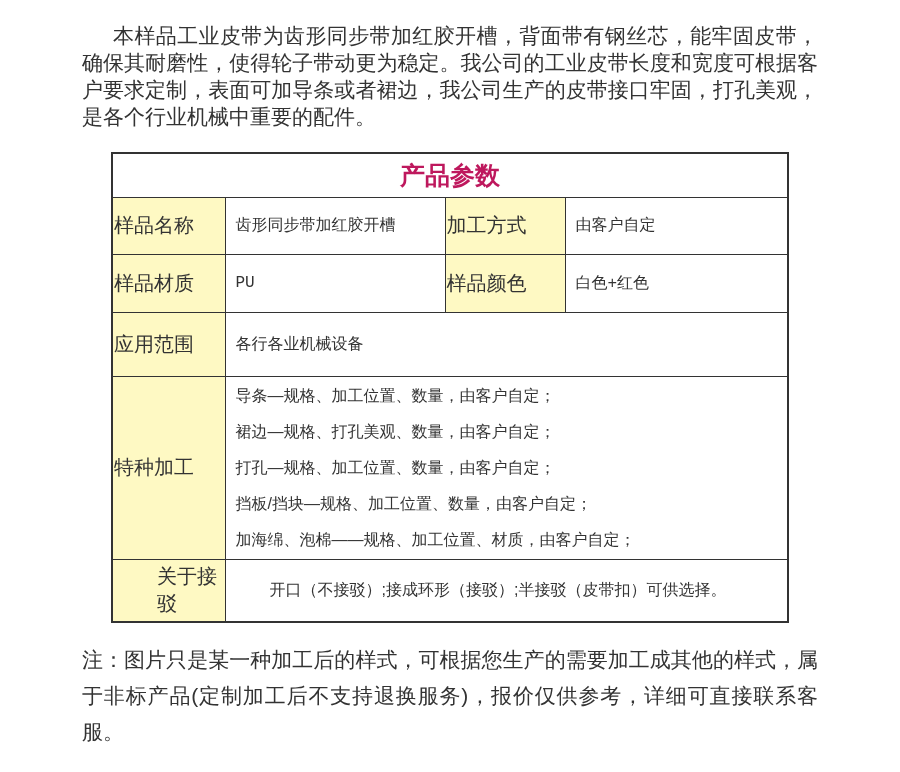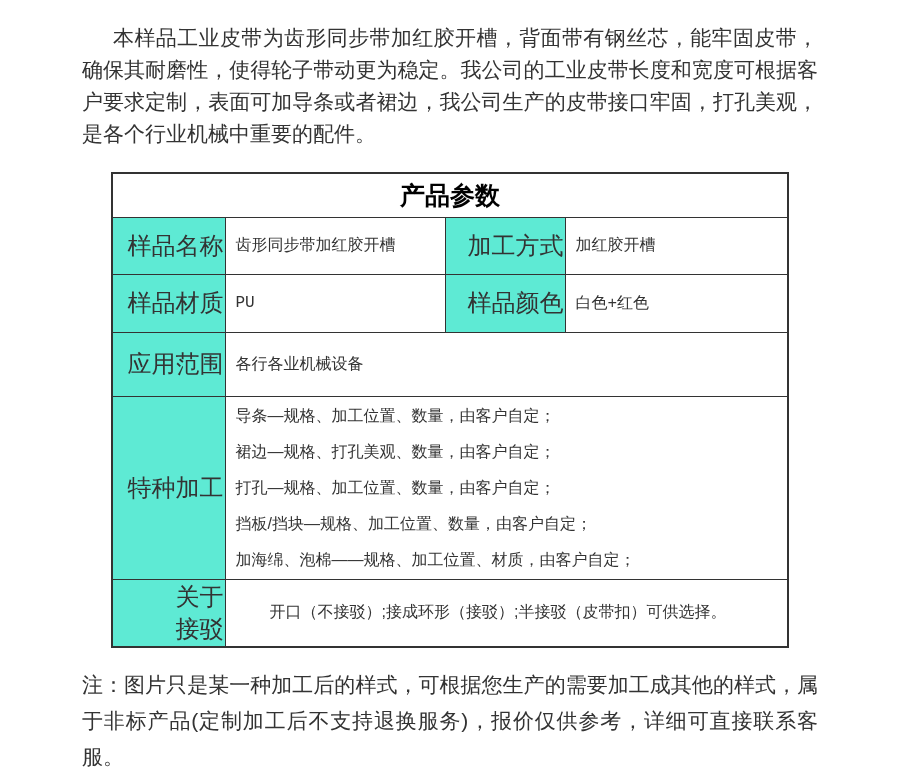--- a/index.html
+++ b/index.html
@@ -13,21 +13,21 @@
     width: 900px;
     height: 772px;
     box-sizing: border-box;
     padding: 22px 82px 0 82px;
     background: #ffffff;
     overflow: hidden;
   }
   .intro {
     margin: 0;
     font-size: 21px;
-    line-height: 32px;
+    line-height: 27px;
     text-indent: 31px;
     text-align: justify;
     color: #333333;
   }
   table.params {
     width: 676px;
     margin: 22px auto 0 auto;
     border-collapse: collapse;
     table-layout: fixed;
     border: 2px solid #333333;
@@ -36,26 +36,26 @@
     border: 1px solid #333333;
     vertical-align: middle;
     box-sizing: border-box;
     overflow: hidden;
   }
   td.title-cell {
     height: 44px;
     text-align: center;
     font-size: 25px;
     font-weight: bold;
-    color: #000000;
+    color: #be185d;
   }
   td.lbl {
-    background: #5eead4;
-    text-align: right;
-    font-size: 24px;
+    background: #fef9c3;
+    text-align: left;
+    font-size: 20px;
     color: #333333;
   }
   td.val {
     font-size: 16px;
     padding-left: 10px;
     padding-right: 8px;
     color: #333333;
     background: #ffffff;
   }
   tr.r-short td  { height: 57px; }
@@ -91,21 +91,21 @@
     </colgroup>
     <tbody>
       <tr>
         <td class="title-cell" colspan="4">产品参数</td>
       </tr>
 
       <tr class="r-short">
         <td class="lbl">样品名称</td>
         <td class="val">齿形同步带加红胶开槽</td>
         <td class="lbl">加工方式</td>
-        <td class="val">加红胶开槽</td>
+        <td class="val">由客户自定</td>
       </tr>
 
       <tr class="r-short2">
         <td class="lbl">样品材质</td>
         <td class="val">PU</td>
         <td class="lbl">样品颜色</td>
         <td class="val">白色+红色</td>
       </tr>
 
       <tr class="r-mid">

